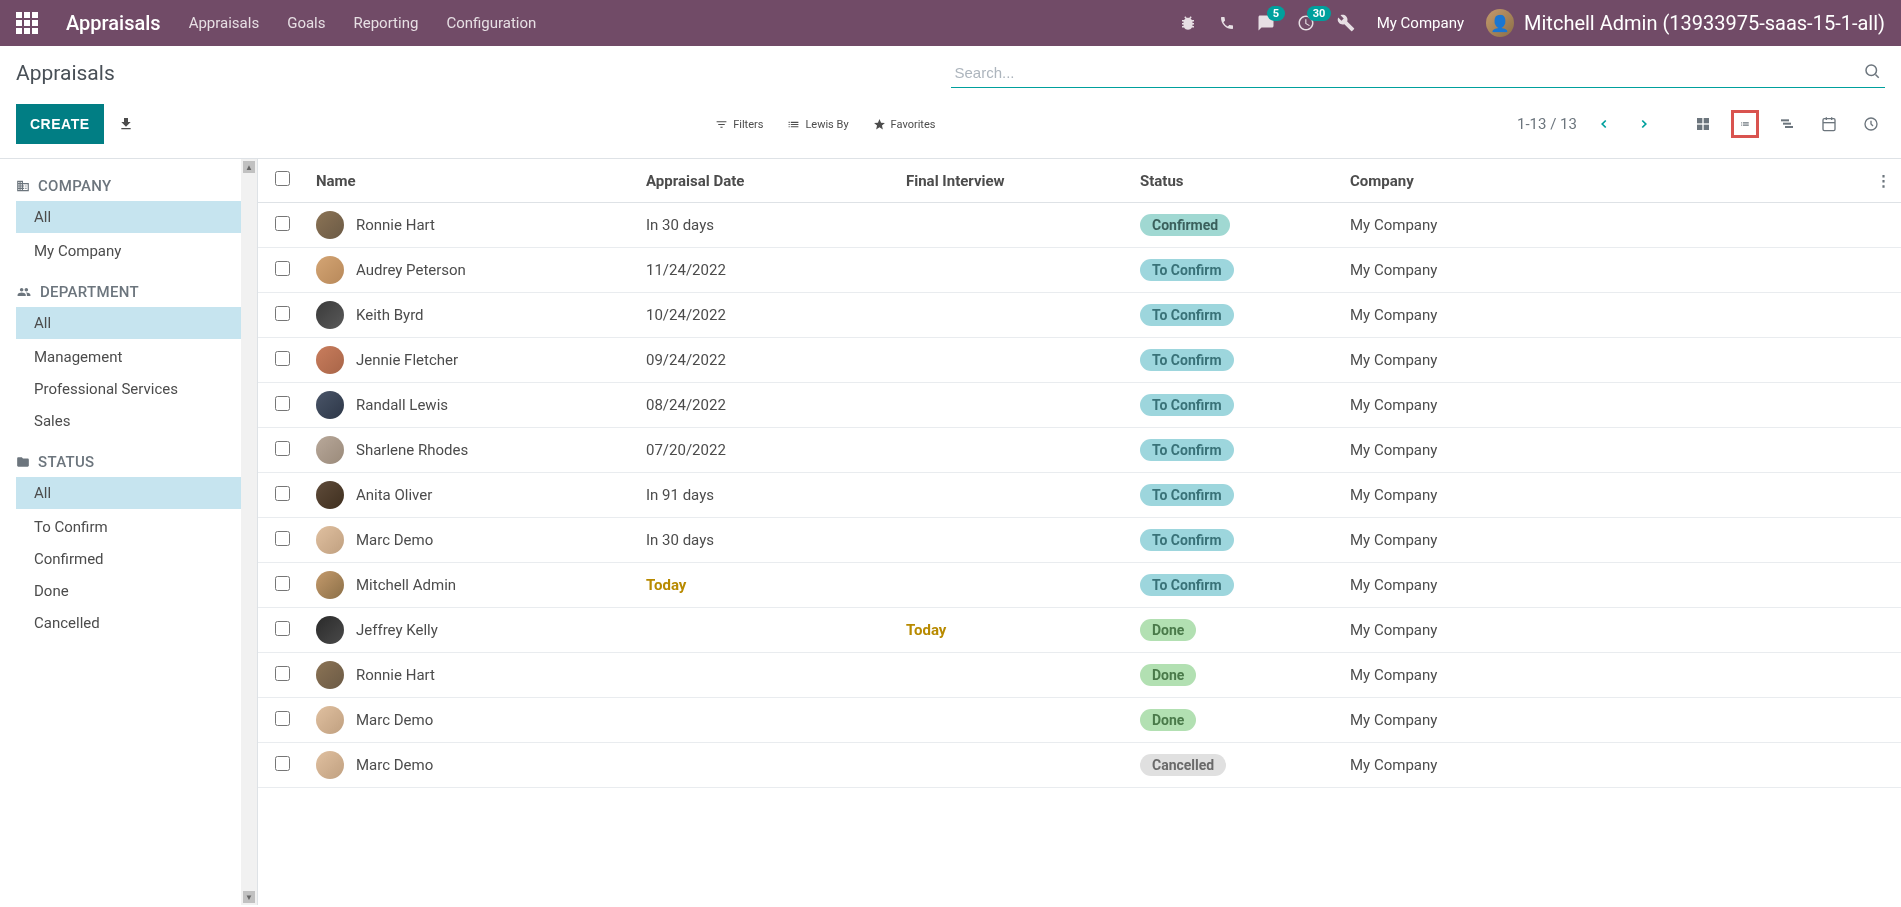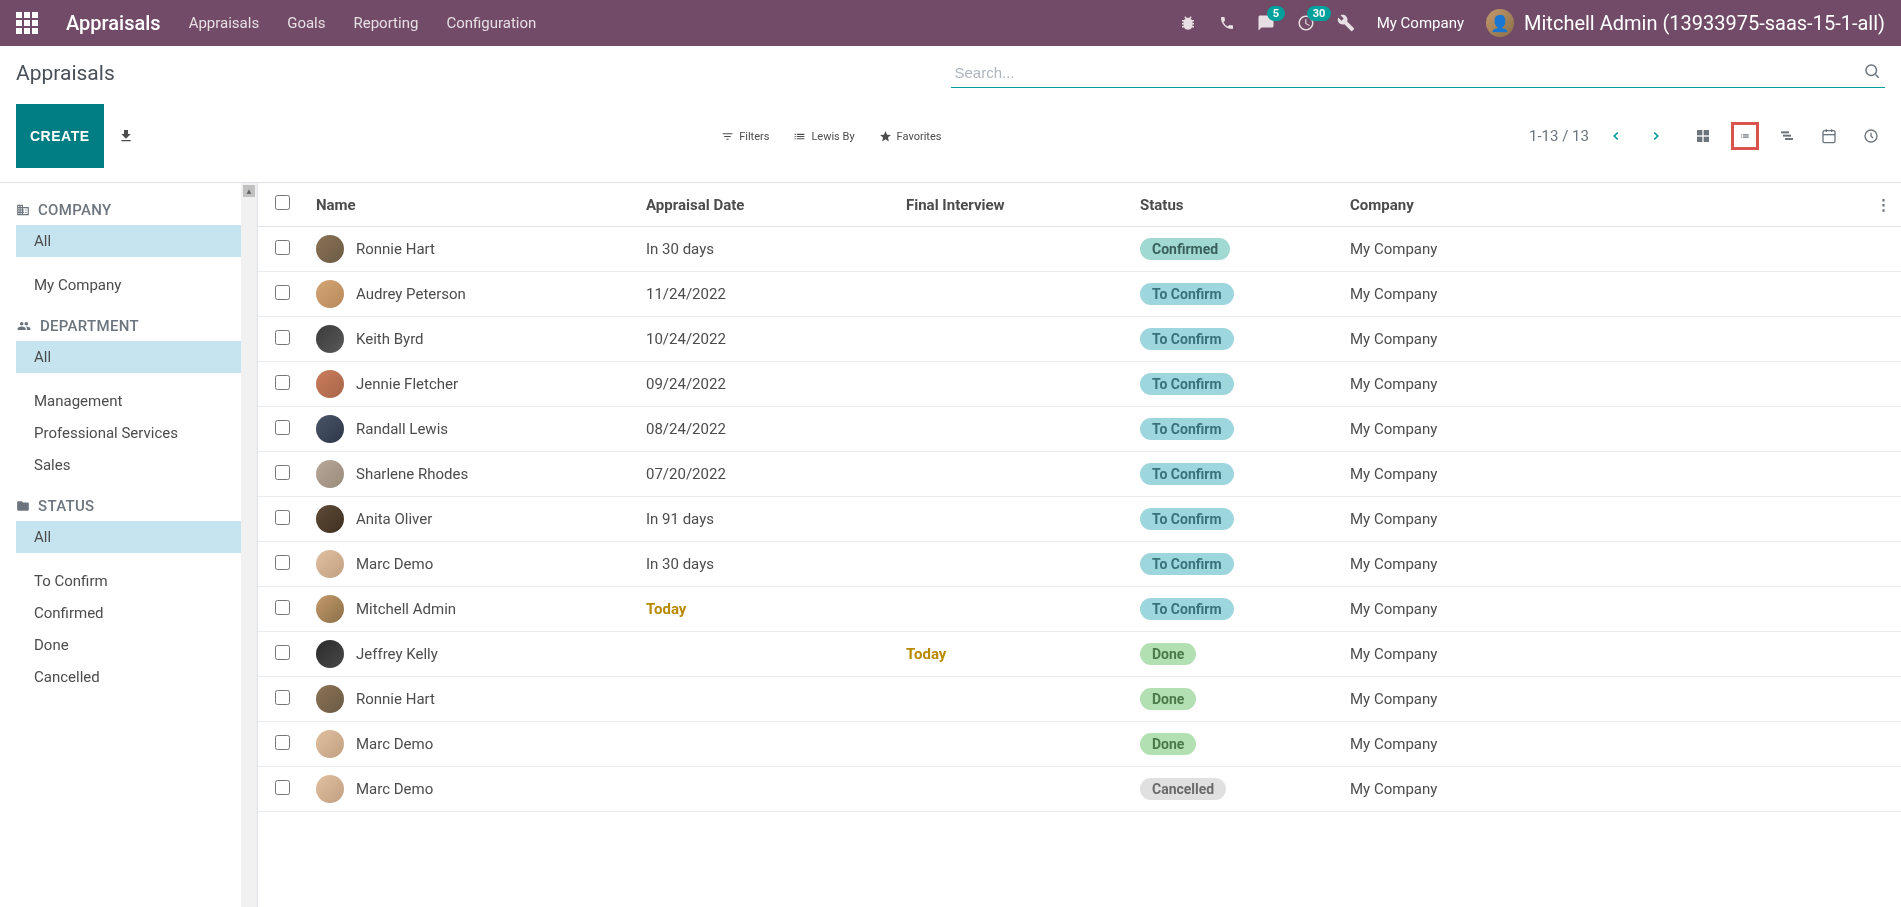--- a/index.html
+++ b/index.html
@@ -24,45 +24,45 @@
   .control-panel { border-bottom: 1px solid #dee2e6; }
   .cp-top { display: flex; align-items: center; padding: 12px 16px 8px 16px; }
   .breadcrumb-title { font-size: 21px; color: #495057; }
   .search-container { margin-left: auto; width: 50%; position: relative; }
   .search-input { width: 100%; border: none; border-bottom: 1px solid #00a09d; padding: 6px 30px 6px 4px; font-size: 15px; outline: none; color: #495057; }
   .search-input::placeholder { color: #adb5bd; }
   .search-btn { position: absolute; right: 4px; top: 4px; cursor: pointer; color: #6c757d; }
   
   .cp-bottom { display: flex; align-items: center; padding: 8px 16px 14px 16px; }
   .cp-left { display: flex; align-items: center; gap: 14px; }
-  .btn-create { background: #017e84; color: #fff; border: none; padding: 24px 14px; font-size: 14px; font-weight: 700; cursor: pointer; letter-spacing: 0.5px; }
+  .btn-create { background: #017e84; color: #fff; border: none; padding: 12px 14px; font-size: 14px; font-weight: 700; cursor: pointer; letter-spacing: 0.5px; }
   .btn-import { color: #4c4c4c; cursor: pointer; font-size: 16px; }
   
   .cp-center { margin-left: auto; display: flex; align-items: center; gap: 24px; }
   .search-opt { color: #4c4c4c; font-size: 11px; cursor: pointer; display: flex; align-items: center; gap: 5px; }
   
-  .cp-right { margin-left: auto; display: flex; align-items: center; gap: 20px; }
+  .cp-right { margin-left: auto; display: flex; align-items: center; gap: 32px; }
   .pager { display: flex; align-items: center; gap: 14px; color: #6c757d; font-size: 15px; }
   .pager-arrow { cursor: pointer; color: #00a09d; font-size: 16px; padding: 4px 6px; }
   .view-switcher { display: flex; align-items: center; gap: 14px; }
   .view-btn { cursor: pointer; color: #6c757d; font-size: 18px; padding: 4px 6px; display: flex; align-items: center; justify-content: center; width: 28px; height: 28px; }
   .view-btn.active { border: 3px solid #d9534f; }
   
   
   .main { display: flex; height: calc(100vh - 46px - 115px); }
   
   
   .sidebar { width: 258px; border-right: 1px solid #dee2e6; overflow-y: auto; padding: 12px 0; flex-shrink: 0; position: relative; }
   .sidebar-scroll { position: absolute; right: 0; top: 0; width: 16px; height: 100%; background: #f1f1f1; }
   .sidebar-thumb-top { position: absolute; right: 2px; top: 2px; width: 12px; height: 12px; background: #c1c1c1; display:flex; align-items:center; justify-content:center; font-size:8px; color:#666;}
   .sidebar-thumb-bottom { position: absolute; right: 2px; bottom: 2px; width: 12px; height: 12px; background: #c1c1c1; display:flex; align-items:center; justify-content:center; font-size:8px; color:#666;}
   .sidebar-section { margin-bottom: 10px; }
   .sidebar-header { display: flex; align-items: center; gap: 8px; padding: 6px 16px; color: #6c757d; font-weight: 500; font-size: 15px; text-transform: uppercase; letter-spacing: 0.3px; }
   .sidebar-item { padding: 7px 16px 7px 34px; font-size: 15px; cursor: pointer; color: #4c4c4c; }
-  .sidebar-item.selected { background: #c6e4ef; color: #4c4c4c; margin: 0 14px 12px 16px; padding-left: 18px; border-radius: 0; }
+  .sidebar-item.selected { background: #c6e4ef; color: #4c4c4c; margin: 0 14px 2px 16px; padding-left: 18px; border-radius: 0; }
   
   
   .table-wrap { flex: 1; overflow-y: auto; position: relative; }
   table { width: 100%; border-collapse: collapse; }
   thead th { text-align: left; padding: 12px 10px; font-weight: 700; font-size: 15px; color: #4c4c4c; border-bottom: 1px solid #dee2e6; background: #fff; }
   thead th:first-child { width: 48px; text-align: center; }
   thead th.col-name { width: 330px; }
   thead th.col-date { width: 260px; }
   thead th.col-interview { width: 234px; }
   thead th.col-status { width: 210px; }

